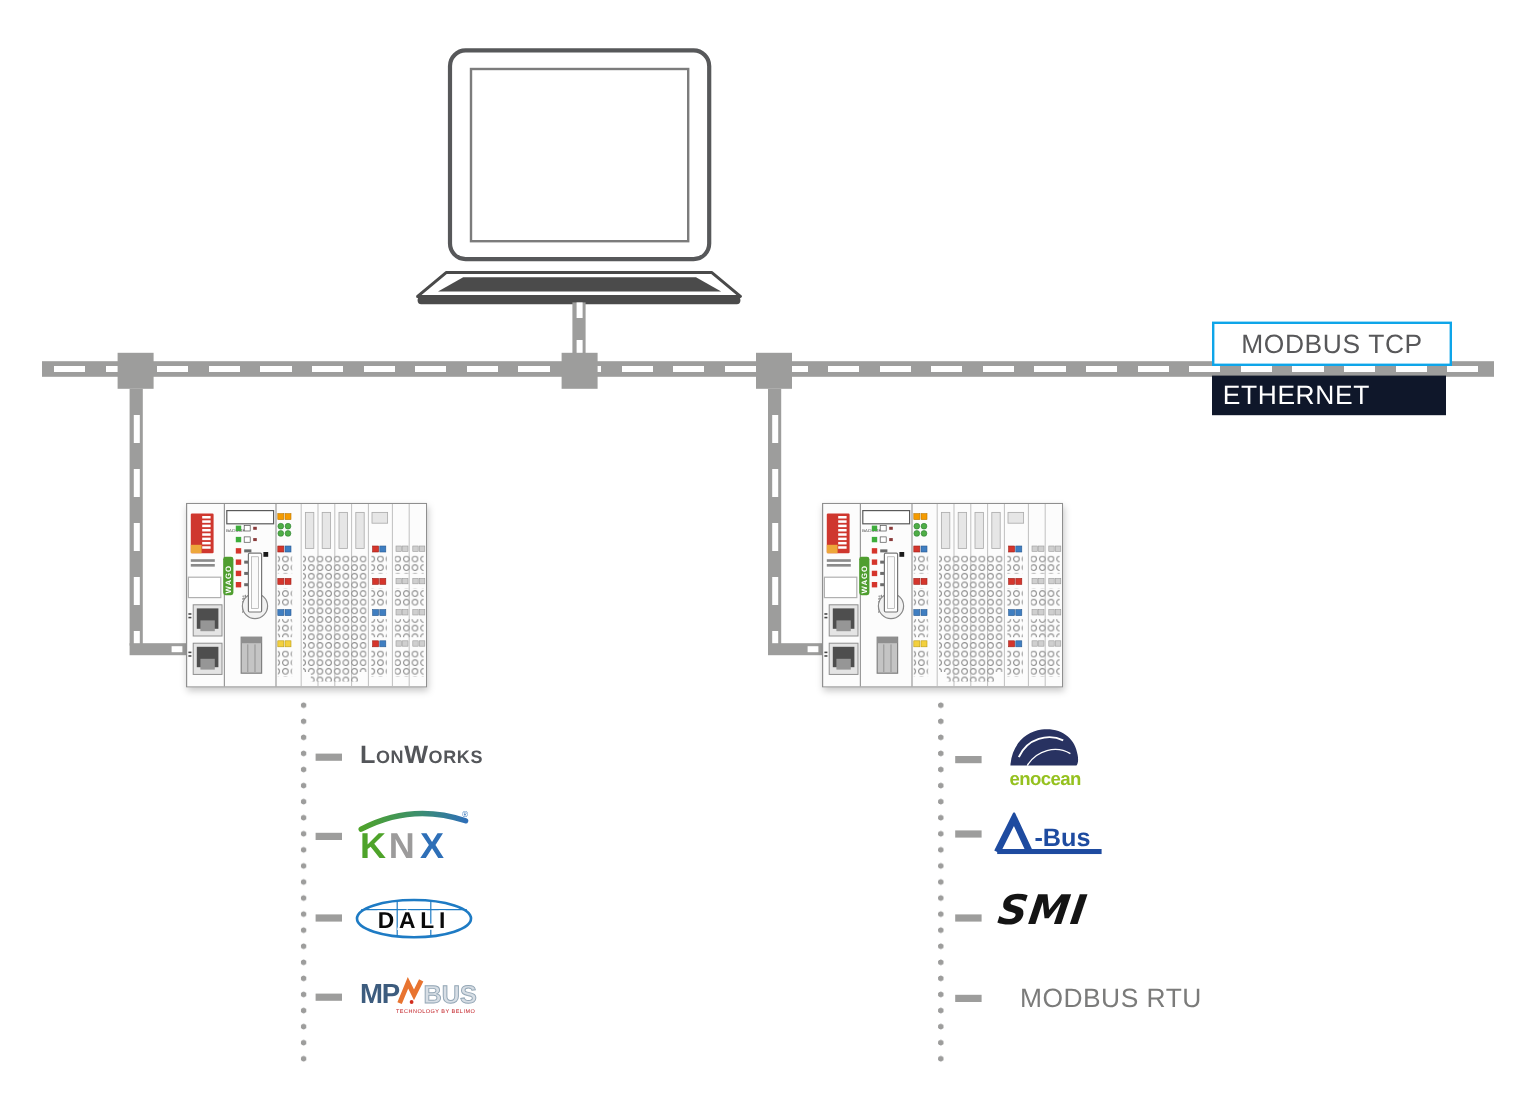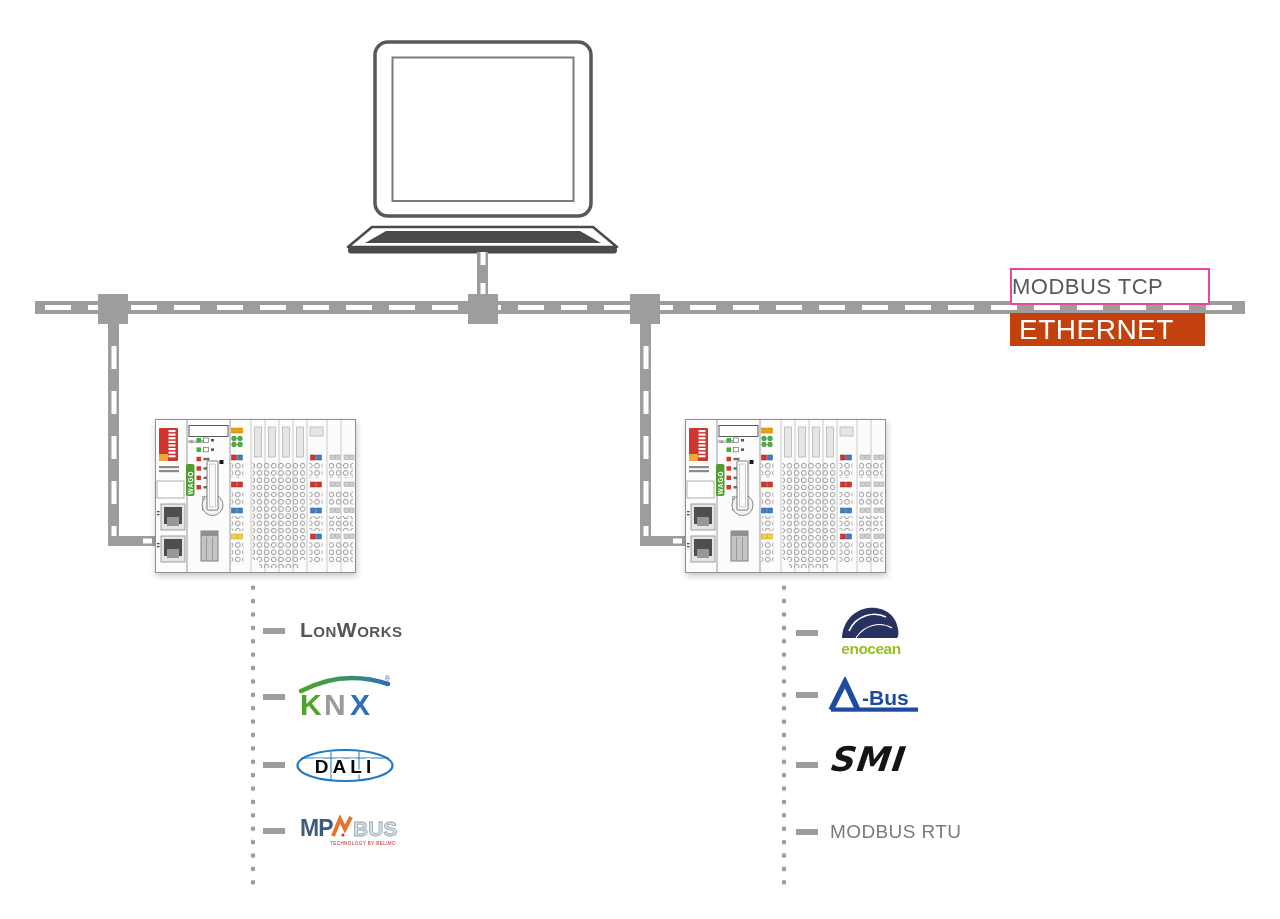--- a/index.html
+++ b/index.html
@@ -16,39 +16,39 @@
   .vline{width:11px;background:#9d9d9c;z-index:1;}
   .vline::after{content:"";position:absolute;left:50%;transform:translateX(-50%);
     top:0;bottom:0;width:5px;
     background:repeating-linear-gradient(180deg,rgba(0,0,0,0) 0 22px,#ffffff 22px 45px);}
   .stem::after{background:repeating-linear-gradient(180deg,#ffffff 0 13px,rgba(0,0,0,0) 13px 31px);}
   .hline{height:10px;background:#9d9d9c;z-index:1;}
   .hline::after{content:"";position:absolute;right:5px;top:50%;transform:translateY(-50%);
     width:9px;height:5px;background:#ffffff;}
   
   .tcp-box{left:1010px;top:268px;width:196px;height:33px;background:#ffffff;
-    border:2px solid #ec4899;z-index:3;display:flex;align-items:center;justify-content:flex-start;
+    border:2px solid #0ea5e9;z-index:3;display:flex;align-items:center;justify-content:center;
     font-size:22px;color:#58585a;letter-spacing:0.5px;}
-  .eth-box{left:1010px;top:313px;width:195px;height:33px;background:#c2410c;z-index:3;
-    display:flex;align-items:center;font-size:28px;color:#ffffff;padding-left:9px;
+  .eth-box{left:1010px;top:313px;width:195px;height:33px;background:#0f172a;z-index:3;
+    display:flex;align-items:center;font-size:22px;color:#ffffff;padding-left:9px;
     letter-spacing:0.5px;box-sizing:border-box;}
   
   .plc{z-index:3;filter:drop-shadow(1px 3px 3px rgba(0,0,0,0.22));}
   
   .dotline{width:6px;height:307px;z-index:1;
     background-image:radial-gradient(circle,#9d9d9c 2.1px,rgba(0,0,0,0) 2.6px);
     background-size:6px 13.4px;}
   .pdash{width:22px;height:6px;background:#9d9d9c;z-index:1;}
   
   .lonworks{font-size:21px;font-weight:700;font-variant:small-caps;color:#54565a;
     letter-spacing:0.5px;line-height:24px;text-align:right;}
   .smi{font-style:italic;font-weight:900;font-size:34px;line-height:38px;color:#141414;
     letter-spacing:1px;display:inline-block;transform:skewX(-8deg);
     font-family:"DejaVu Sans","Liberation Sans",sans-serif;}
-  .modbusrtu{font-size:19px;font-weight:500;color:#7b7b7a;letter-spacing:0.4px;line-height:22px;}
+  .modbusrtu{font-size:22px;font-weight:500;color:#7b7b7a;letter-spacing:0.4px;line-height:22px;margin-left:20px;}
 </style>
 </head>
 <body>
 
 <svg width="0" height="0" style="position:absolute" aria-hidden="true">
   <defs>
     <pattern id="circles" width="7.2" height="7.2" patternUnits="userSpaceOnUse">
       <circle cx="3.6" cy="3.6" r="2.35" fill="#ffffff" stroke="#8d8d8d" stroke-width="0.9"></circle>
     </pattern>
     <g id="plc">

